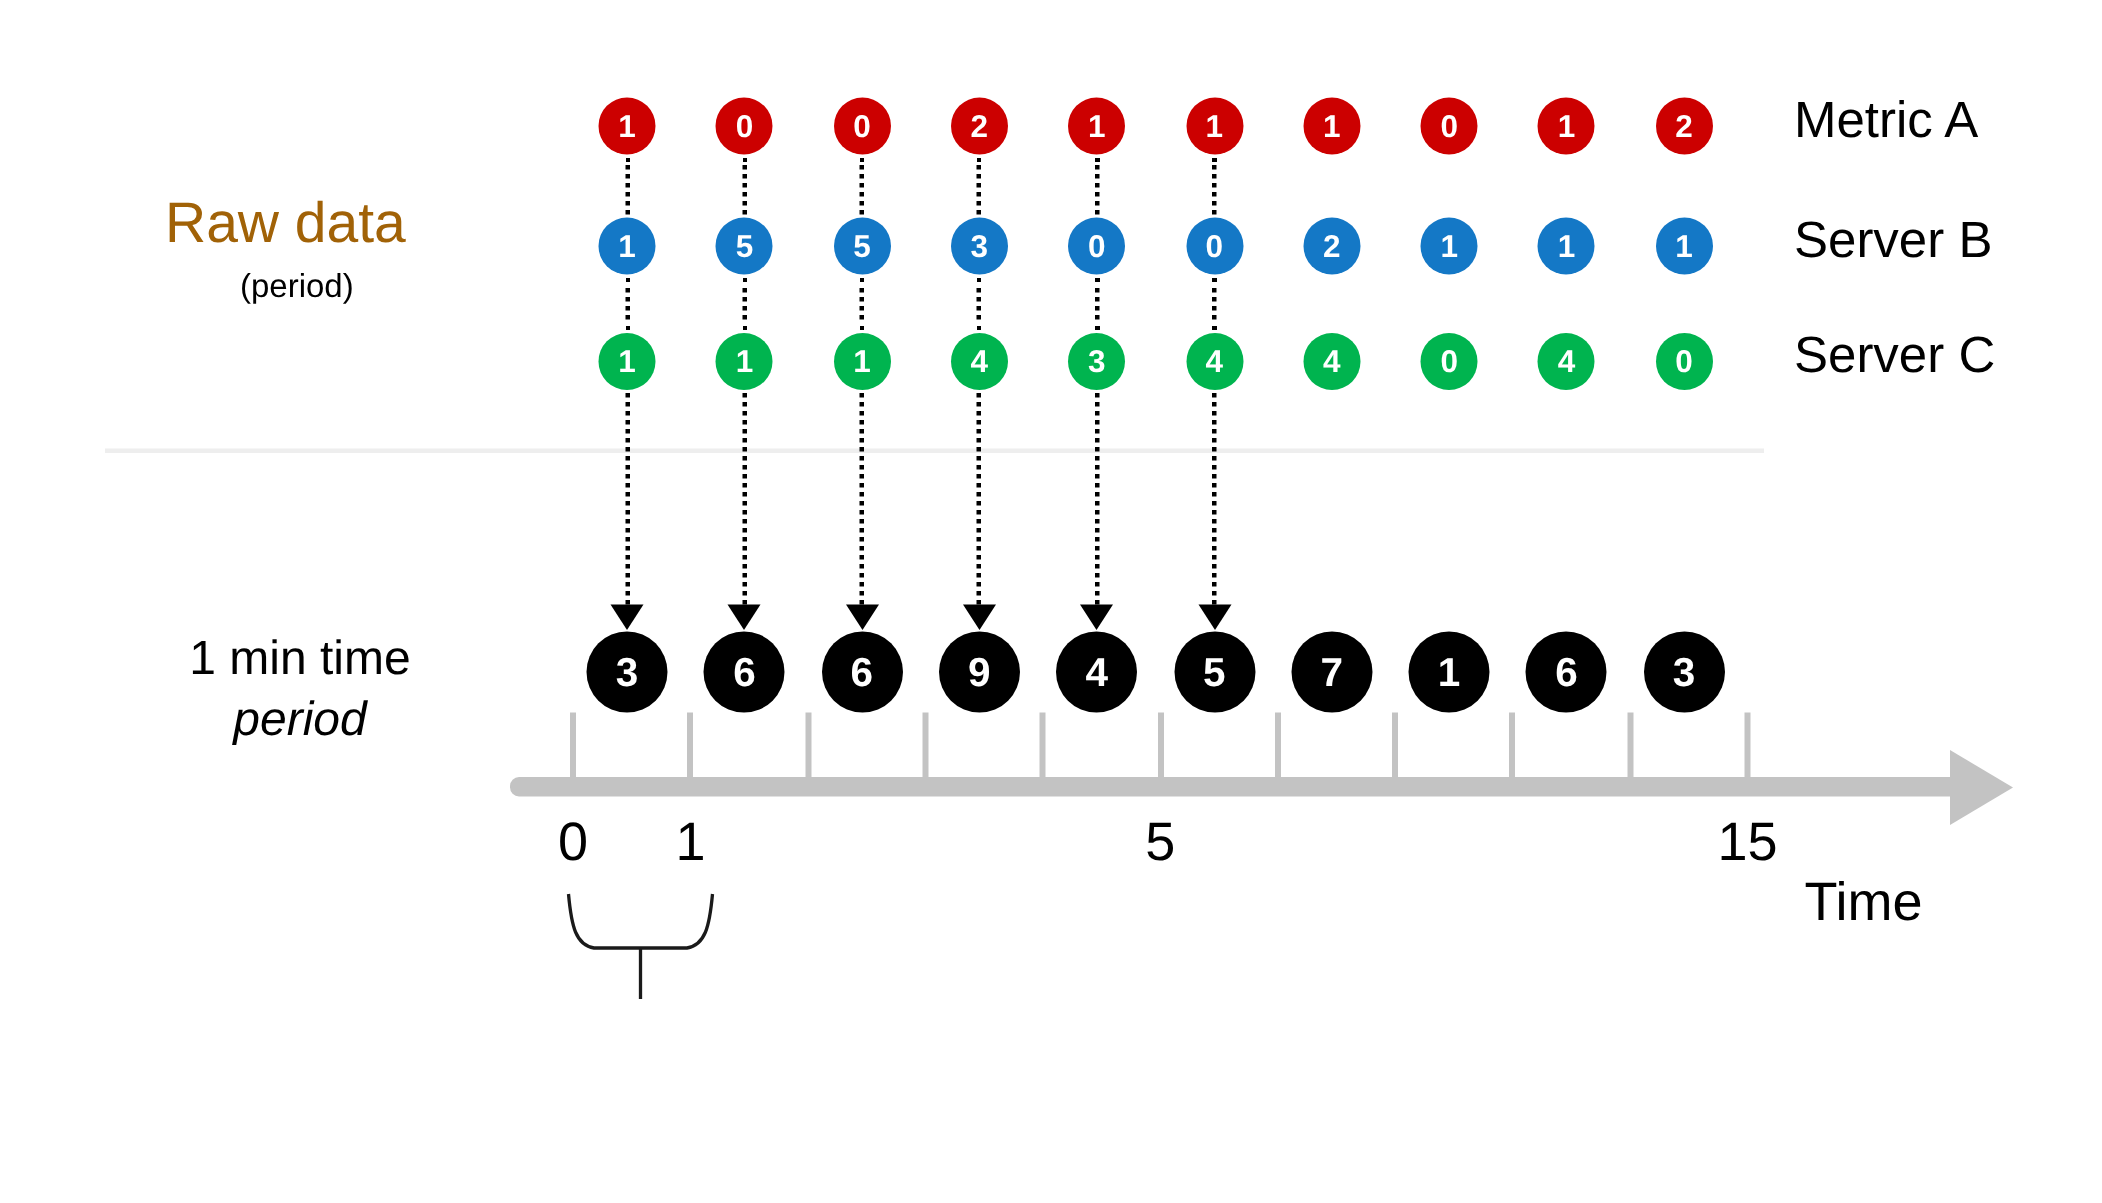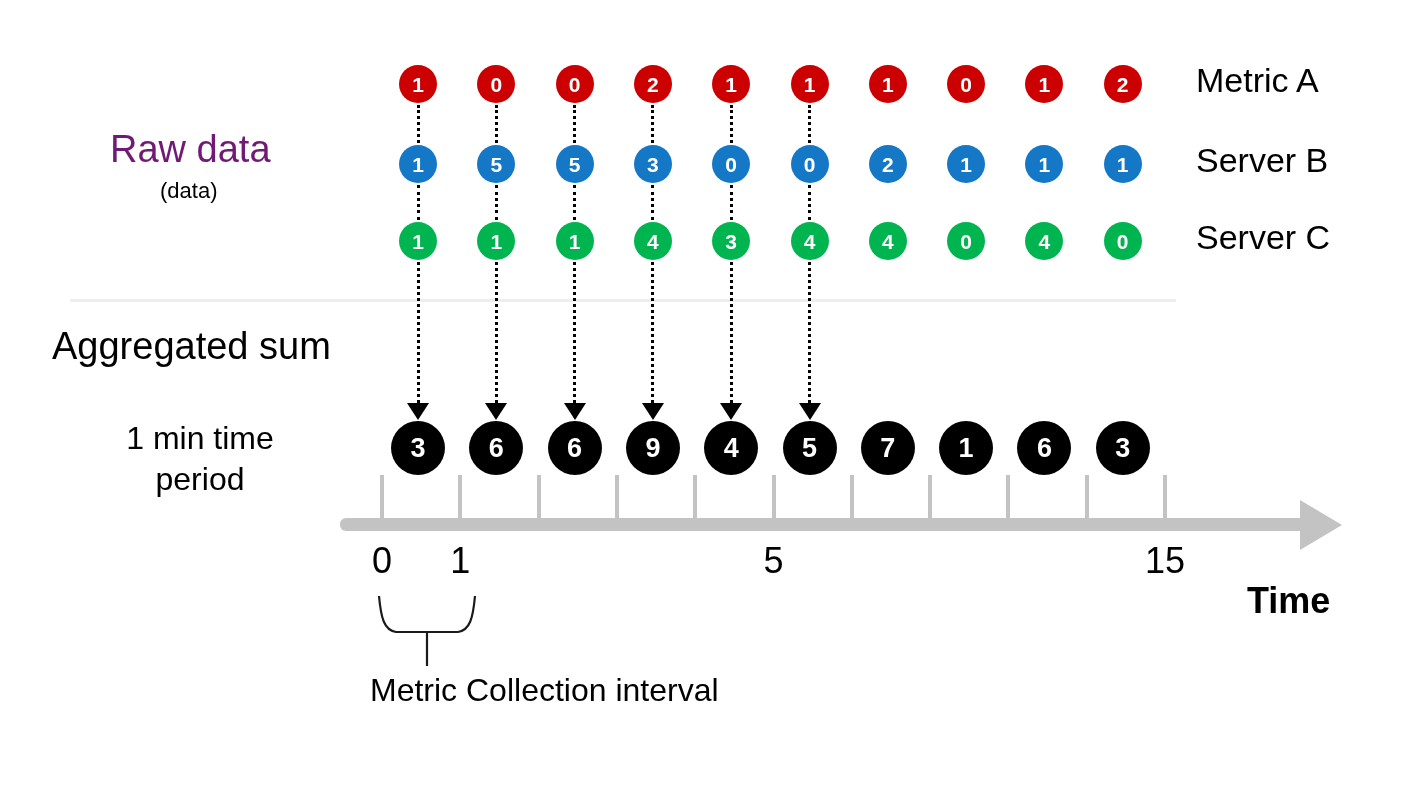--- a/index.html
+++ b/index.html
@@ -15,42 +15,42 @@
     font-family: "Liberation Sans", sans-serif;
     color: #000000;
     overflow: hidden;
   }
   .abs { position: absolute; }
 
   
   .lbl-rawdata {
     left: 110px; top: 128px;
     font-size: 38px;
-    color: #701a75;
+    color: #a16207;
     white-space: nowrap;
   }
   .lbl-split {
     left: 160px; top: 178px;
     font-size: 22px;
     color: #000;
     white-space: nowrap;
   }
   .lbl-agg {
     left: 52px; top: 325px;
     font-size: 38px;
     white-space: nowrap;
   }
   .lbl-period {
     left: 110px; top: 418px;
     width: 180px;
     font-size: 32px;
     line-height: 41px;
     text-align: center;
   }
-  .lbl-period .l2 { display: block; }
+  .lbl-period .l2 { display: block; font-style: italic; }
 
   
   .series-label {
     left: 1196px;
     font-size: 34px;
     white-space: nowrap;
   }
 
   
   .divider {
@@ -108,43 +108,41 @@
     width: 4px; height: 47px;
     background: #c3c3c3;
   }
   .tick-label {
     top: 540px;
     font-size: 36px;
     text-align: center;
     width: 80px;
   }
   .lbl-time {
-    left: 1247px; top: 580px;
+    left: 1203px; top: 580px;
     font-size: 36px;
-    font-weight: bold;
   }
 
   
   .brace-svg { left: 370px; top: 592px; }
   .lbl-metric {
     left: 370px; top: 668px;
     font-size: 32px;
     line-height: 44px;
     white-space: nowrap;
   }
   .lbl-metric .l2 { display: block; }
 </style>
 </head>
 <body>
 
 <div id="stage">
 
   <div class="abs lbl-rawdata">Raw data</div>
-  <div class="abs lbl-split">(data)</div>
-  <div class="abs lbl-agg">Aggregated sum</div>
+  <div class="abs lbl-split">(period)</div>
   <div class="abs lbl-period">
     <span>1 min time</span>
     <span class="l2">period</span>
   </div>
 
   <div class="abs divider"></div>
 
   <div id="connector-layer">
       <div class="abs dotted" style="left: 416.5px; top: 105px; height: 38px;"></div>
       <div class="abs dotted" style="left: 416.5px; top: 185px; height: 35px;"></div>
@@ -243,16 +241,15 @@
   <div class="abs axis-line"></div>
   <div class="abs axis-arrow"></div>
   <div class="abs lbl-time">Time</div>
 
   <svg class="abs brace-svg" width="120" height="80">
     <path d="M 9 4 C 11 26, 14 38, 26 40 L 88 40 C 100 38, 103 26, 105 4" fill="none" stroke="#1a1a1a" stroke-width="2.2"></path>
     <line x1="57" y1="40" x2="57" y2="74" stroke="#1a1a1a" stroke-width="2.2"></line>
   </svg>
 
   <div class="abs lbl-metric">
-    <span>Metric Collection interval</span>
   </div>
 
 </div>
 
 </body></html>

